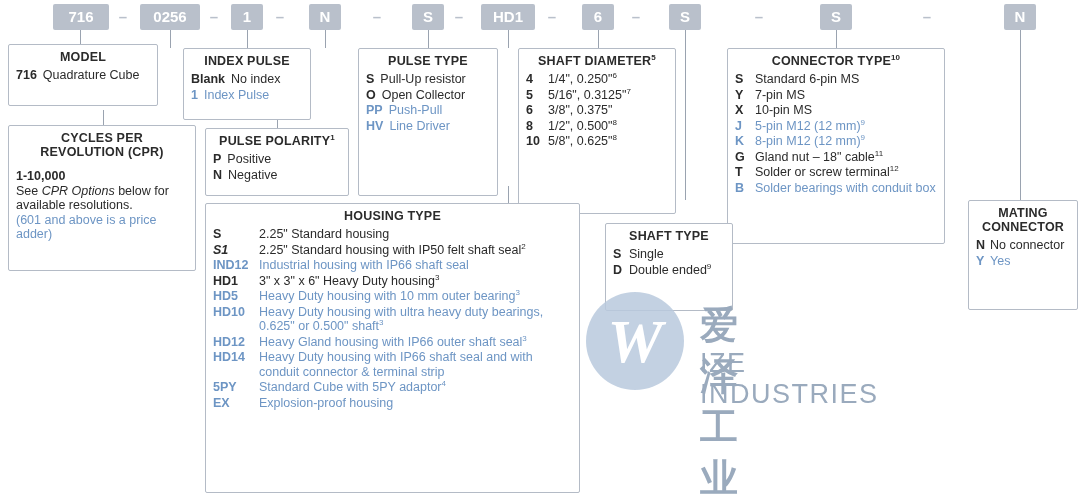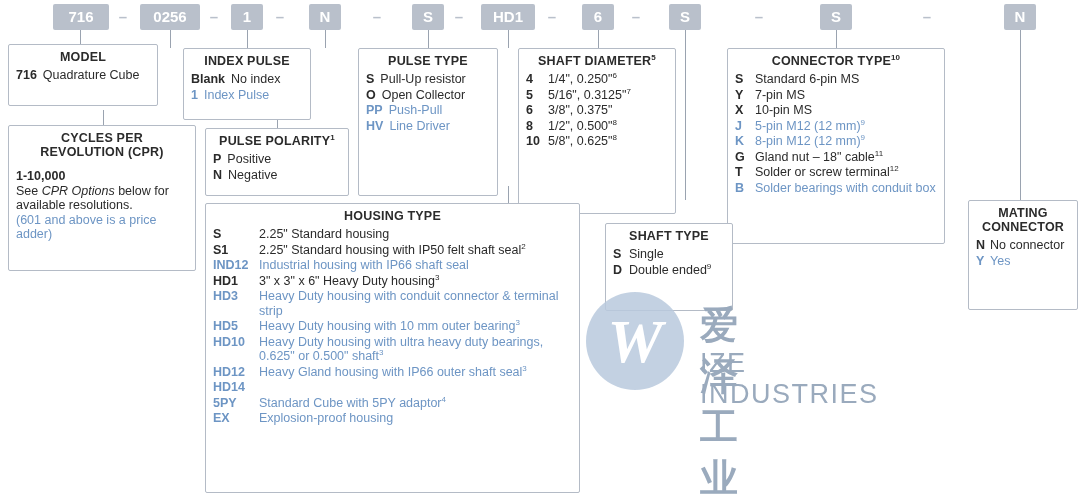--- a/index.html
+++ b/index.html
@@ -269,49 +269,46 @@
     <div class="note blue-text">(601 and above is a price adder)</div>
   </div>
 
   <div class="panel" style="left:205px; top:203px; width:375px; height:290px;">
     <h4>HOUSING TYPE</h4>
     <div class="row">
       <span class="code" style="width:46px;">S</span>
       <span class="desc">2.25" Standard housing</span>
     </div>
     <div class="row">
-      <span class="code" style="width:46px;">S1</span>
+      <span class="code" style="width:46px;font-style:italic;">S1</span>
       <span class="desc"><span>2.25" Standard housing with IP50 felt shaft seal</span><sup>2</sup></span>
     </div>
     <div class="row blue">
       <span class="code" style="width:46px;">IND12</span>
       <span class="desc">Industrial housing with IP66 shaft seal</span>
     </div>
     <div class="row">
       <span class="code" style="width:46px;">HD1</span>
       <span class="desc"><span>3" x 3" x 6" Heavy Duty housing</span><sup>3</sup></span>
     </div>
     <div class="row blue">
-      <span class="code" style="width:46px;">HD3</span>
-      <span class="desc">Heavy Duty housing with conduit connector &amp; terminal strip</span>
-    </div>
-    <div class="row blue">
       <span class="code" style="width:46px;">HD5</span>
       <span class="desc"><span>Heavy Duty housing with 10 mm outer bearing</span><sup>3</sup></span>
     </div>
     <div class="row blue">
       <span class="code" style="width:46px;">HD10</span>
       <span class="desc"><span>Heavy Duty housing with ultra heavy duty bearings, 0.625" or 0.500" shaft</span><sup>3</sup></span>
     </div>
     <div class="row blue">
       <span class="code" style="width:46px;">HD12</span>
       <span class="desc"><span>Heavy Gland housing with IP66 outer shaft seal</span><sup>3</sup></span>
     </div>
     <div class="row blue">
       <span class="code" style="width:46px;">HD14</span>
+      <span class="desc">Heavy Duty housing with IP66 shaft seal and with conduit connector &amp; terminal strip</span>
     </div>
     <div class="row blue">
       <span class="code" style="width:46px;">5PY</span>
       <span class="desc"><span>Standard Cube with 5PY adaptor</span><sup>4</sup></span>
     </div>
     <div class="row blue">
       <span class="code" style="width:46px;">EX</span>
       <span class="desc">Explosion-proof housing</span>
     </div>
   </div>

